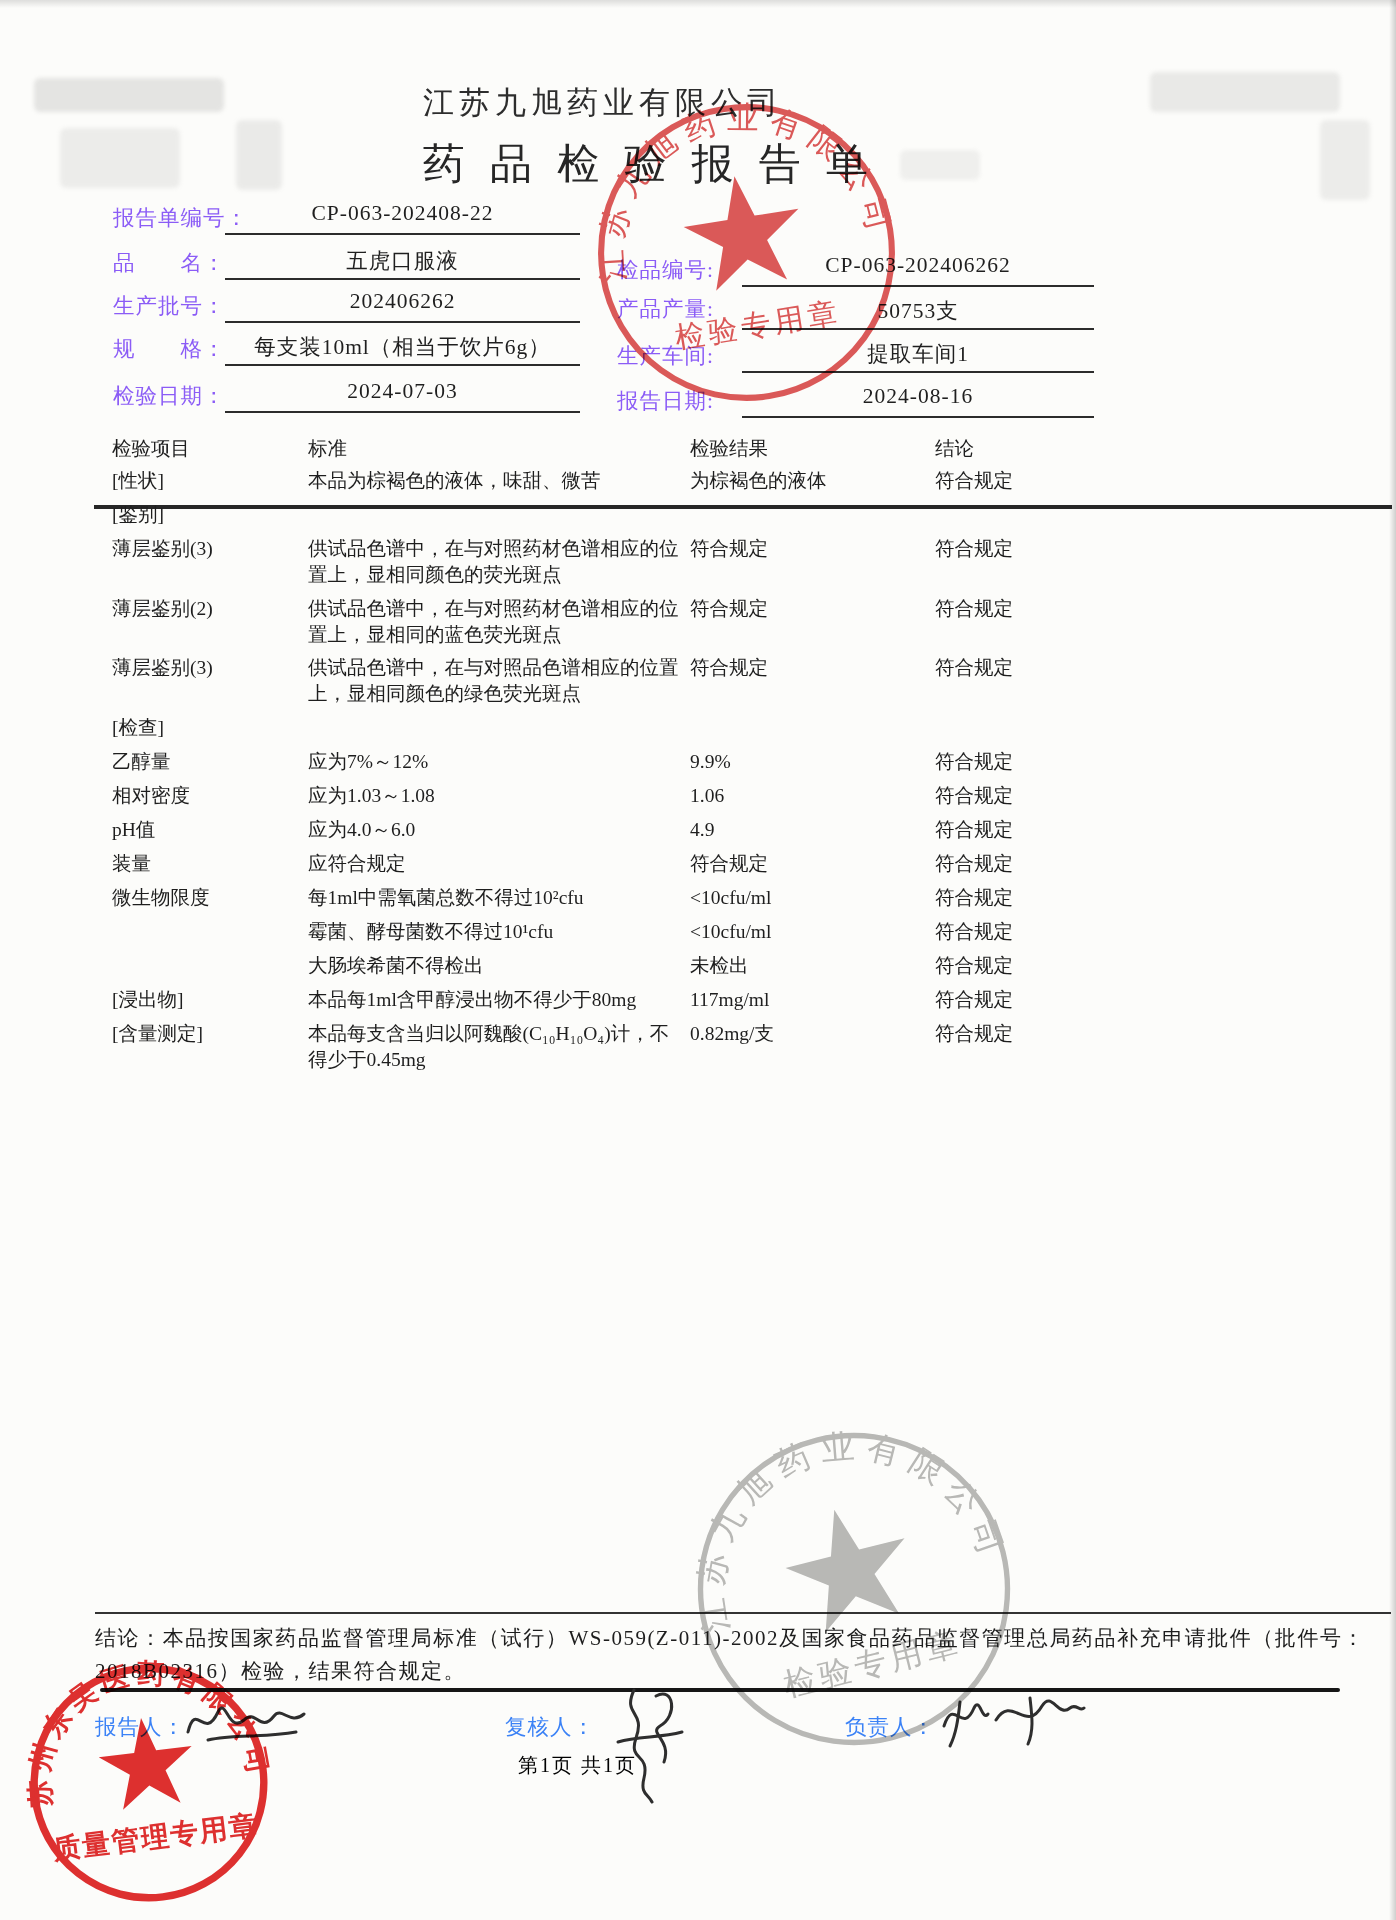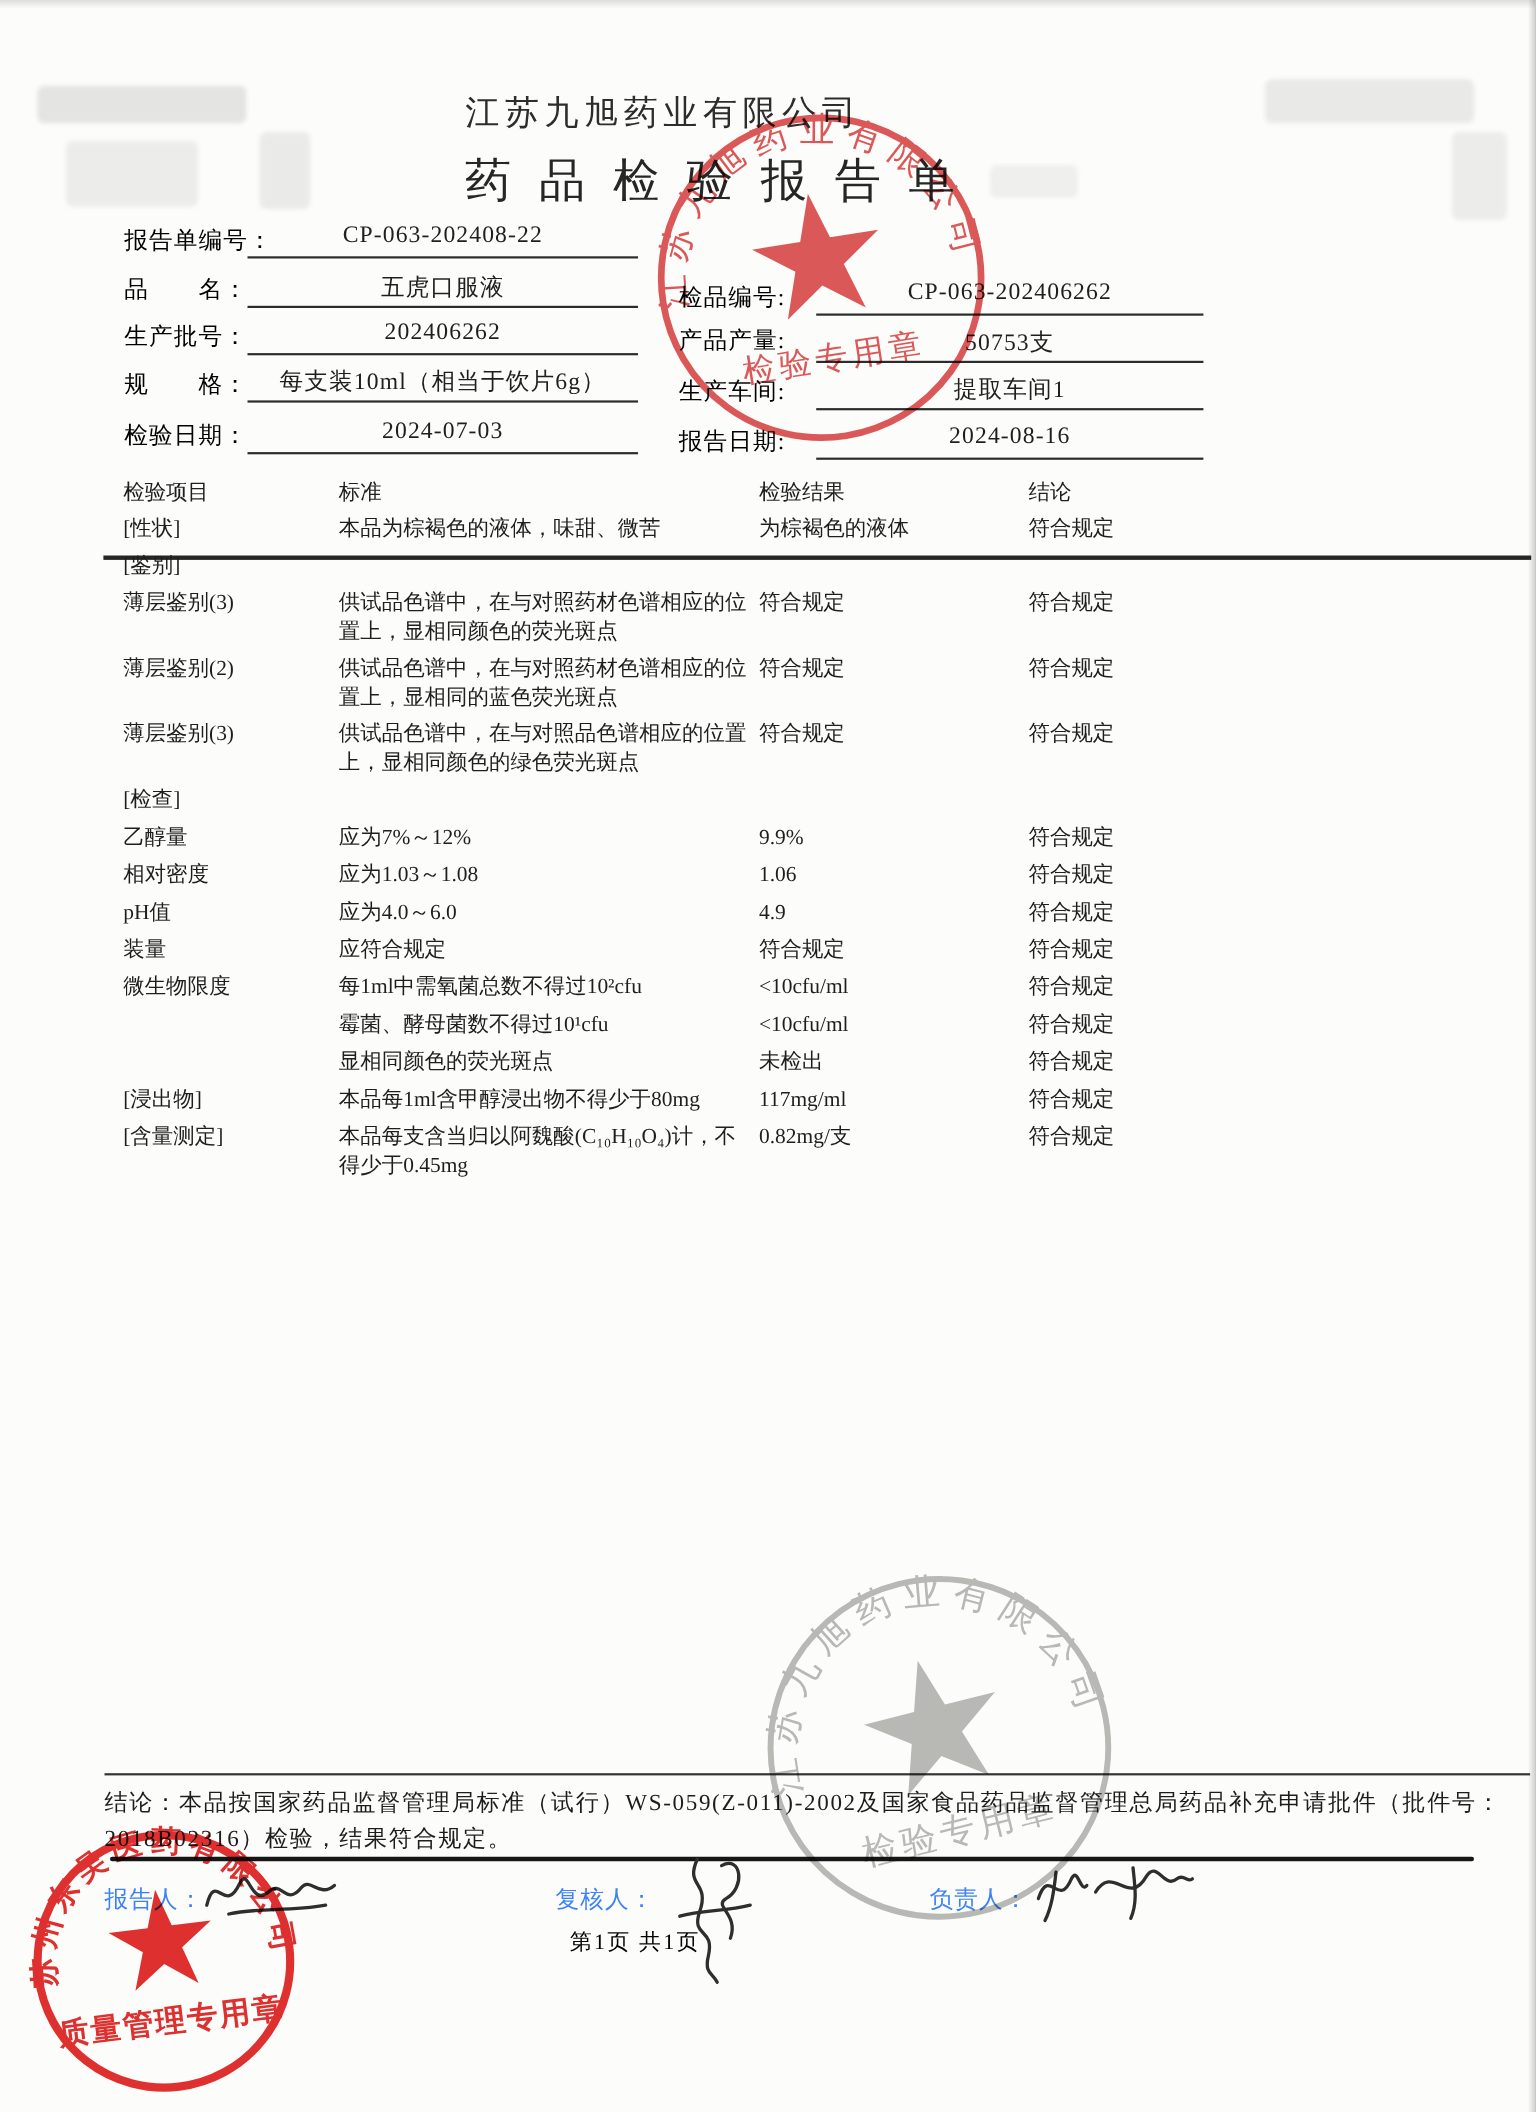--- a/index.html
+++ b/index.html
@@ -25,21 +25,21 @@
     text-align:center;transform:translateX(-95px);
     font-size:31px;letter-spacing:5px;color:#2d2d2d;
   }
   .doc-title{
     position:absolute;left:0;top:136px;width:1396px;
     text-align:center;transform:translateX(-40px);
     font-size:42px;letter-spacing:.6em;color:#262626;font-weight:500;
   }
 
   
-  .flabel{position:absolute;font-size:21.5px;color:#000000;letter-spacing:1px;white-space:pre;}
+  .flabel{position:absolute;font-size:21.5px;color:#8b5cf6;letter-spacing:1px;white-space:pre;}
   .fvalue{
     position:absolute;height:32px;
     border-bottom:2.4px solid #2c2c2c;
     text-align:center;font-size:21.5px;color:#1f1f1f;letter-spacing:1px;
   }
   .colL.flabel{left:113px;}
   .colL.fvalue{left:225px;width:355px;}
   .colR.flabel{left:617px;}
   .colR.fvalue{left:742px;width:352px;}
 
@@ -192,21 +192,21 @@
           <span class="tcell c3">符合规定</span>
         </div>
         <div class="trow">
           <span class="tcell c0"></span>
           <span class="tcell c1">霉菌、酵母菌数不得过10¹cfu</span>
           <span class="tcell c2">&lt;10cfu/ml</span>
           <span class="tcell c3">符合规定</span>
         </div>
         <div class="trow">
           <span class="tcell c0"></span>
-          <span class="tcell c1">显相同颜色的荧光斑点</span>
+          <span class="tcell c1">大肠埃希菌不得检出</span>
           <span class="tcell c2">未检出</span>
           <span class="tcell c3">符合规定</span>
         </div>
         <div class="trow">
           <span class="tcell c0">[浸出物]</span>
           <span class="tcell c1">本品每1ml含甲醇浸出物不得少于80mg</span>
           <span class="tcell c2">117mg/ml</span>
           <span class="tcell c3">符合规定</span>
         </div>
         <div class="trow">

